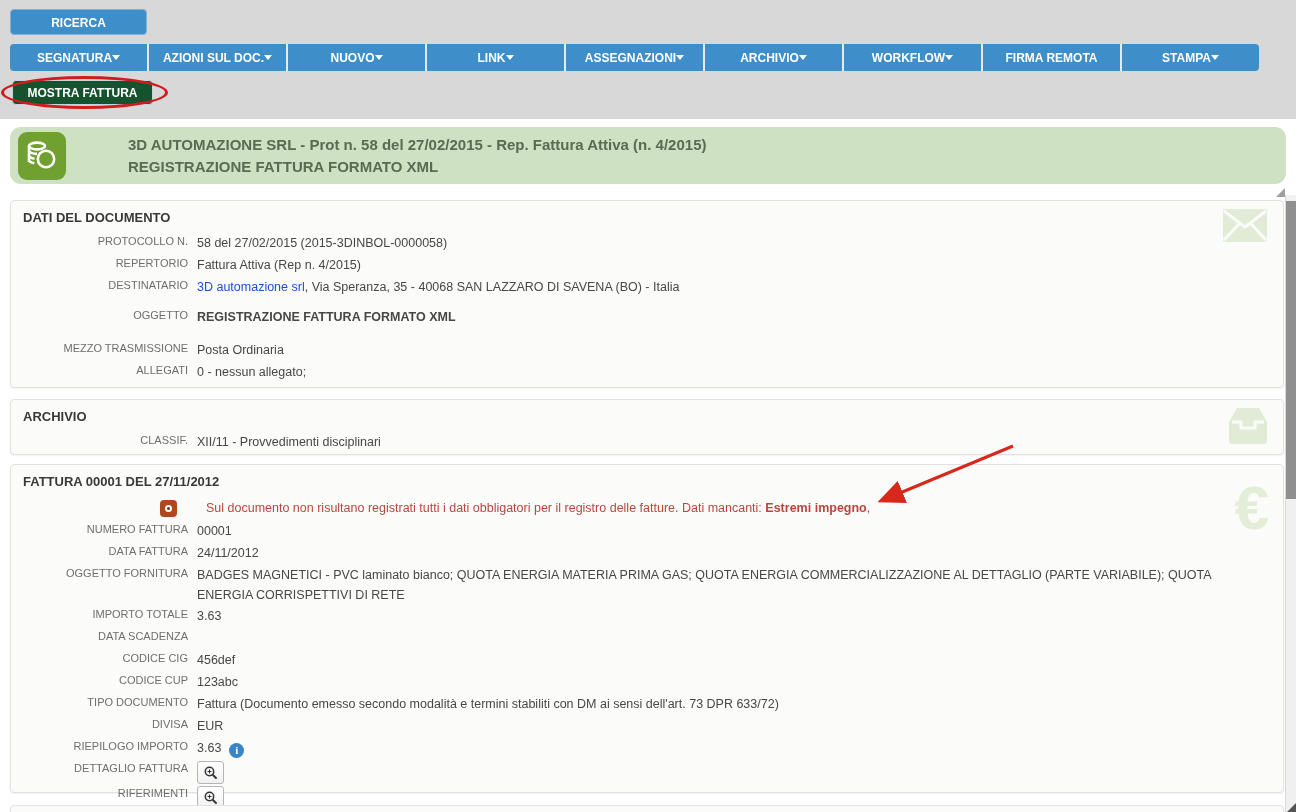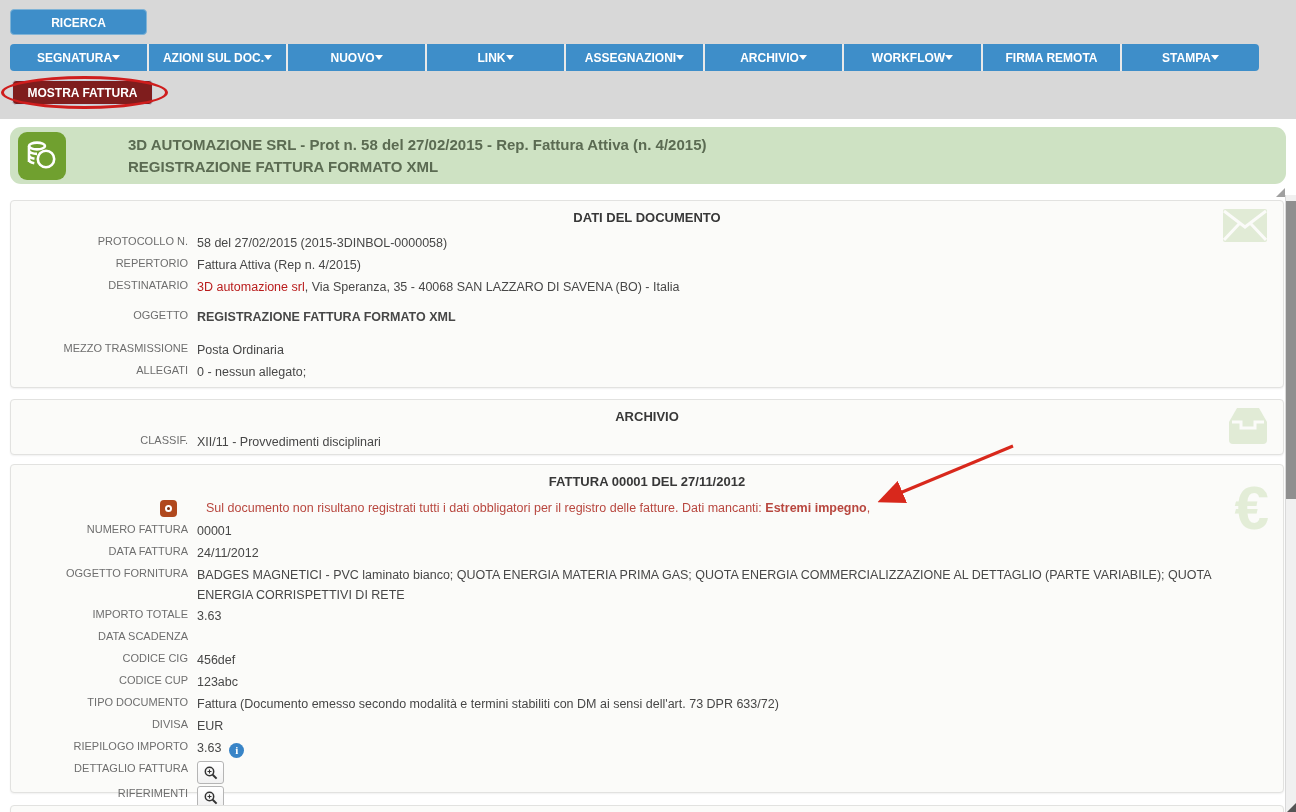--- a/index.html
+++ b/index.html
@@ -22,21 +22,21 @@
     flex:1; background:#3e8ec9; color:#fff; font-size:12px; font-weight:bold;
     display:flex; align-items:center; justify-content:center; 
     border:none; border-left:2px solid #e9e9e9; cursor:pointer; padding:0;
     font-family:"Liberation Sans", sans-serif;
   }
   .menu-btn:first-child { border-left:none; border-radius:4px 0 0 4px; }
   .menu-btn:last-child { border-radius:0 4px 4px 0; }
   .caret { width:0; height:0; border-left:4px solid transparent; border-right:4px solid transparent; border-top:5px solid #fff; display:inline-block; }
   .btn-mostra {
     position:absolute; left:12px; top:80px; width:141px; height:25px;
-    background:#7f1d1d; border:1px solid #c9d3df; border-radius:4px;
+    background:#14532d; border:1px solid #c9d3df; border-radius:4px;
     color:#fff; font-size:12px; font-weight:bold; text-align:center; line-height:22px;
     cursor:pointer;
   }
   .ellipse-annotation {
     position:absolute; left:1px; top:76px; width:167px; height:33px;
     border:3px solid #cf1d1d; border-radius:50%; pointer-events:none;
   }
 
   
   .green-band {
@@ -48,31 +48,31 @@
     margin-left:8px; flex-shrink:0; display:flex; align-items:center; justify-content:center;
   }
   .band-text { margin-left:62px; color:#5b6b52; font-weight:bold; font-size:15px; line-height:22px; }
 
   
   .panel {
     position:absolute; left:10px; width:1274px;
     background:#fbfbf9; border:1px solid #e2e2e0; border-radius:4px;
     box-shadow:0 1px 2px rgba(0,0,0,0.06);
   }
-  .panel-title { font-size:13px; font-weight:bold; color:#383838; padding:9px 12px 2px 12px;text-align:center; }
+  .panel-title { font-size:13px; font-weight:bold; color:#383838; padding:9px 12px 2px 12px; }
   .rows { padding-top:5px; }
   .row { display:flex; min-height:22px; align-items:flex-start; }
   .lbl {
     width:186px; flex-shrink:0; text-align:right; padding-right:9px;
     font-size:11px; color:#6e6e6e; padding-top:3px;
   }
   .val { flex:1; font-size:12.5px; color:#474747; padding-top:1px; line-height:20px; padding-right:40px; }
   .val.bold { font-weight:bold; }
   .gap-s { height:8px; } .gap-m { height:11px; }
-  .link { color:#b91c1c; text-decoration:none; cursor:pointer; }
+  .link { color:#1d4ed8; text-decoration:none; cursor:pointer; }
 
   .watermark { position:absolute; top:8px; right:16px; pointer-events:none; }
   .euro-mark {
     position:absolute; top:18px; right:14px; font-size:62px; font-weight:bold;
     color:#e3edd7; line-height:50px; pointer-events:none;
   }
 
   
   .warn-row { display:flex; align-items:center; min-height:24px; }
   .warn-icon {

